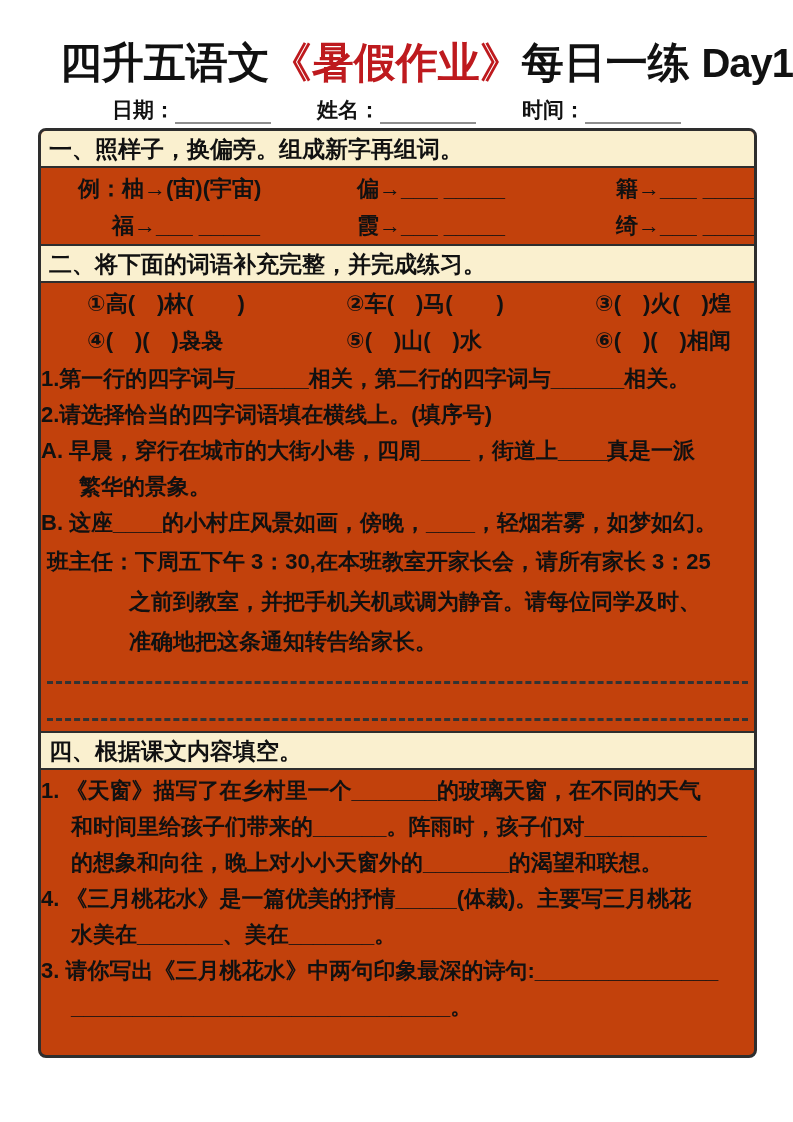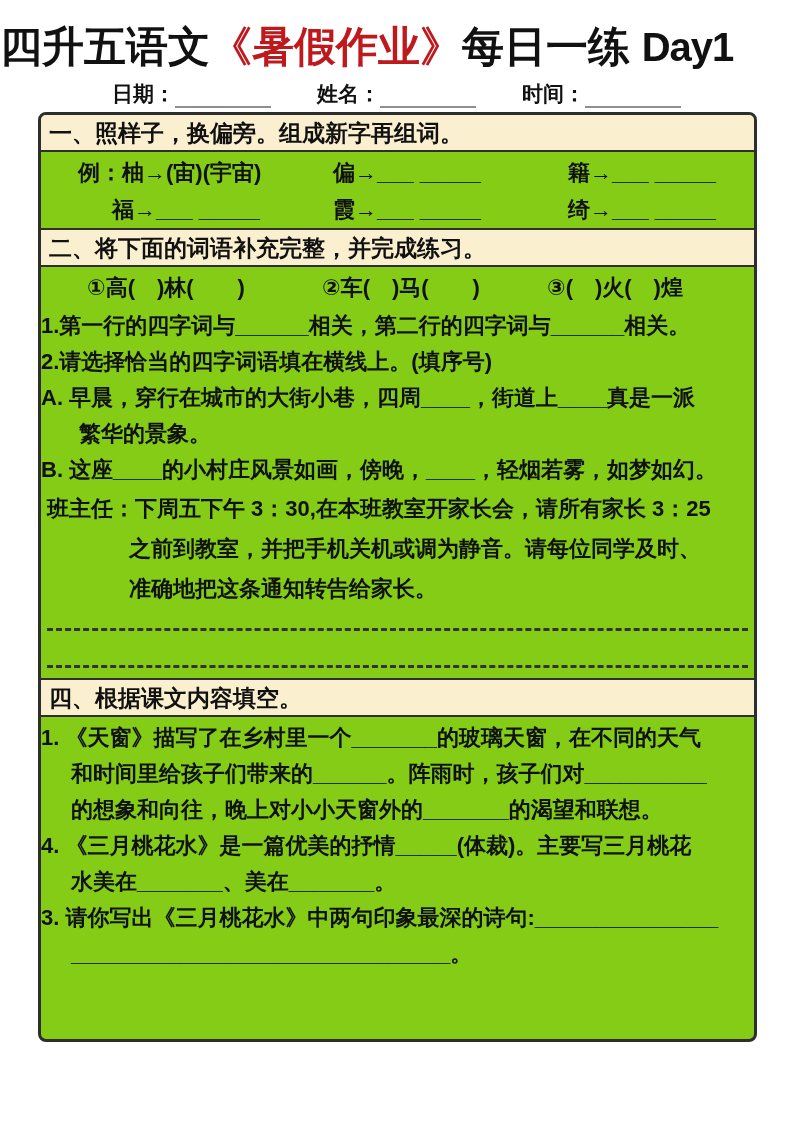--- a/index.html
+++ b/index.html
@@ -11,50 +11,50 @@
   }
   *{box-sizing:border-box;}
   html,body{margin:0;padding:0;}
   body{
     width:793px;height:1122px;background:#ffffff;
     font-family:"Liberation Sans","DejaVu Sans",sans-serif;
     font-weight:bold;color:var(--ink);
     overflow:hidden;
   }
   .title{
-    margin:20px 0 0 0;height:54px;line-height:54px;
-    text-align:left;font-size:42px;letter-spacing:0;
+    margin:36px 0 0 0;height:54px;line-height:54px;
+    text-align:right;font-size:42px;letter-spacing:0;
     white-space:nowrap;
   }
   .title .red{color:var(--accent-red);}
   .title .day{font-size:40px;letter-spacing:-1px;}
   .info{
     margin:8px 0 0 112px;height:26px;
     display:flex;align-items:flex-end;
     font-size:21px;
   }
   .info .field{display:flex;align-items:flex-end;margin-right:46px;}
   .uline{
     display:inline-block;width:96px;height:20px;
     border-bottom:2px solid var(--uline-gray);
   }
   .sheet{
     margin:4px 0 0 38px;width:719px;height:930px;
     border:3px solid var(--border-dark);border-radius:8px;
-    overflow:hidden;background:#84cc16;
+    overflow:hidden;background:#c2410c;
   }
   .band{
     background:var(--band-cream);
     font-size:23px;line-height:31px;
     padding:3px 0 1px 8px;
     border-top:2px solid var(--border-dark);
     border-bottom:2px solid var(--border-dark);
   }
   .band.first{border-top:none;}
-  .trow{display:grid;font-size:22px;height:37px;line-height:37px;white-space:nowrap;}
+  .trow{display:grid;font-size:22px;height:37px;line-height:37px;white-space:nowrap;gap:24px;}
   .trow.s1{grid-template-columns:255px 235px 1fr;padding-left:37px;}
   .trow.s1.r1{margin-top:2px;}
   .trow.s1 .ind{padding-left:34px;}
   .trow.s2{grid-template-columns:235px 225px 1fr;padding-left:46px;}
   .trow.s2.r1{margin-top:2px;}
   .line{font-size:22px;line-height:36px;padding-left:0;white-space:nowrap;}
   .line.ind30{padding-left:38px;}
   .line.ind24{padding-left:30px;}
   .s2lines{padding-top:2px;height:183px;}
   .para{padding-top:0;height:128px;}
@@ -100,20 +100,25 @@
       <span>霞→___ _____</span>
       <span>绮→___ _____</span>
     </div>
 
     <div class="band">二、将下面的词语补充完整，并完成练习。</div>
     <div class="trow s2 r1">
       <span>①高(　)林(　　)</span>
       <span>②车(　)马(　　)</span>
       <span>③(　)火(　)煌</span>
     </div>
+    <div class="trow s2">
+      <span>④(　)(　)袅袅</span>
+      <span>⑤(　)山(　)水</span>
+      <span>⑥(　)(　)相闻</span>
+    </div>
     <div class="s2lines">
       <div class="line">1.第一行的四字词与______相关，第二行的四字词与______相关。</div>
       <div class="line">2.请选择恰当的四字词语填在横线上。(填序号)</div>
       <div class="line">A. 早晨，穿行在城市的大街小巷，四周____，街道上____真是一派</div>
       <div class="line ind30">繁华的景象。</div>
       <div class="line">B. 这座____的小村庄风景如画，傍晚，____，轻烟若雾，如梦如幻。</div>
     </div>
 
     <div class="para">
       <div class="pline">班主任：下周五下午 3：30,在本班教室开家长会，请所有家长 3：25</div>

